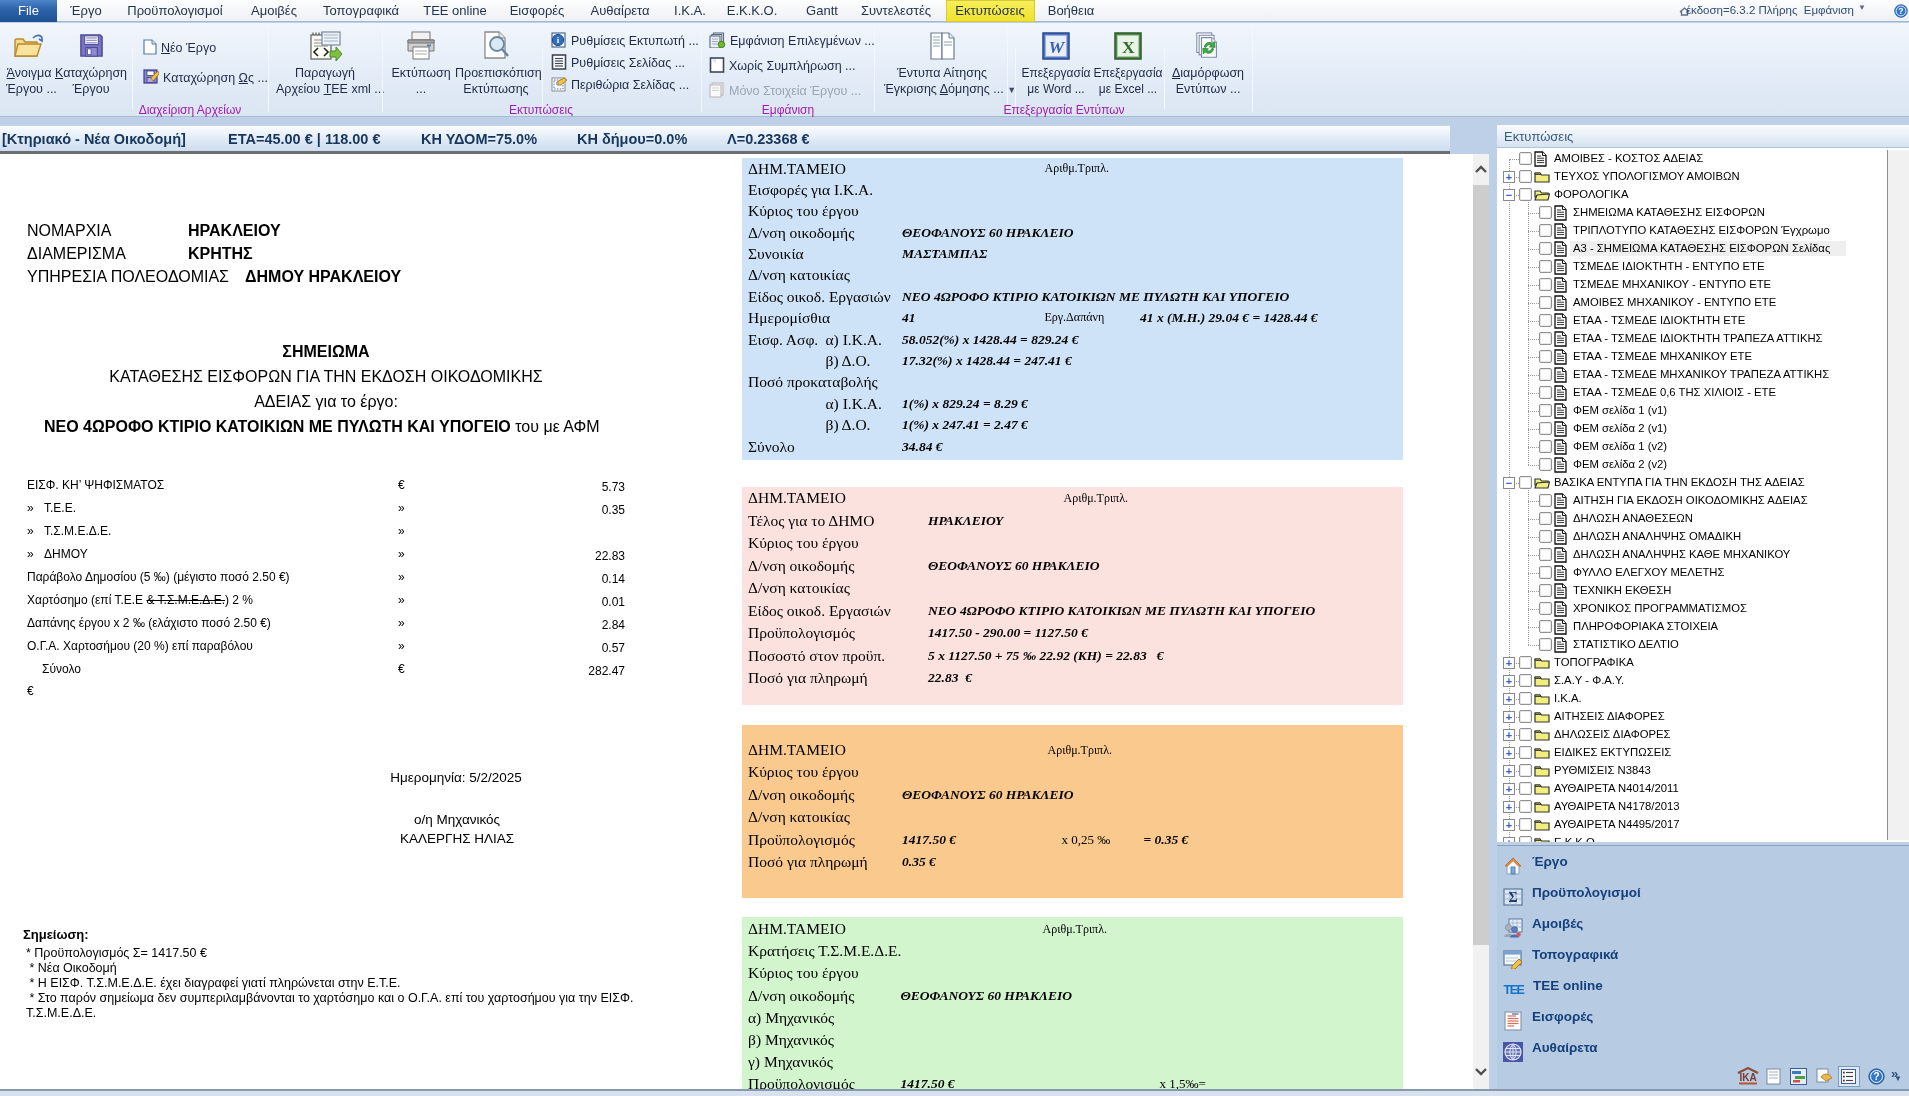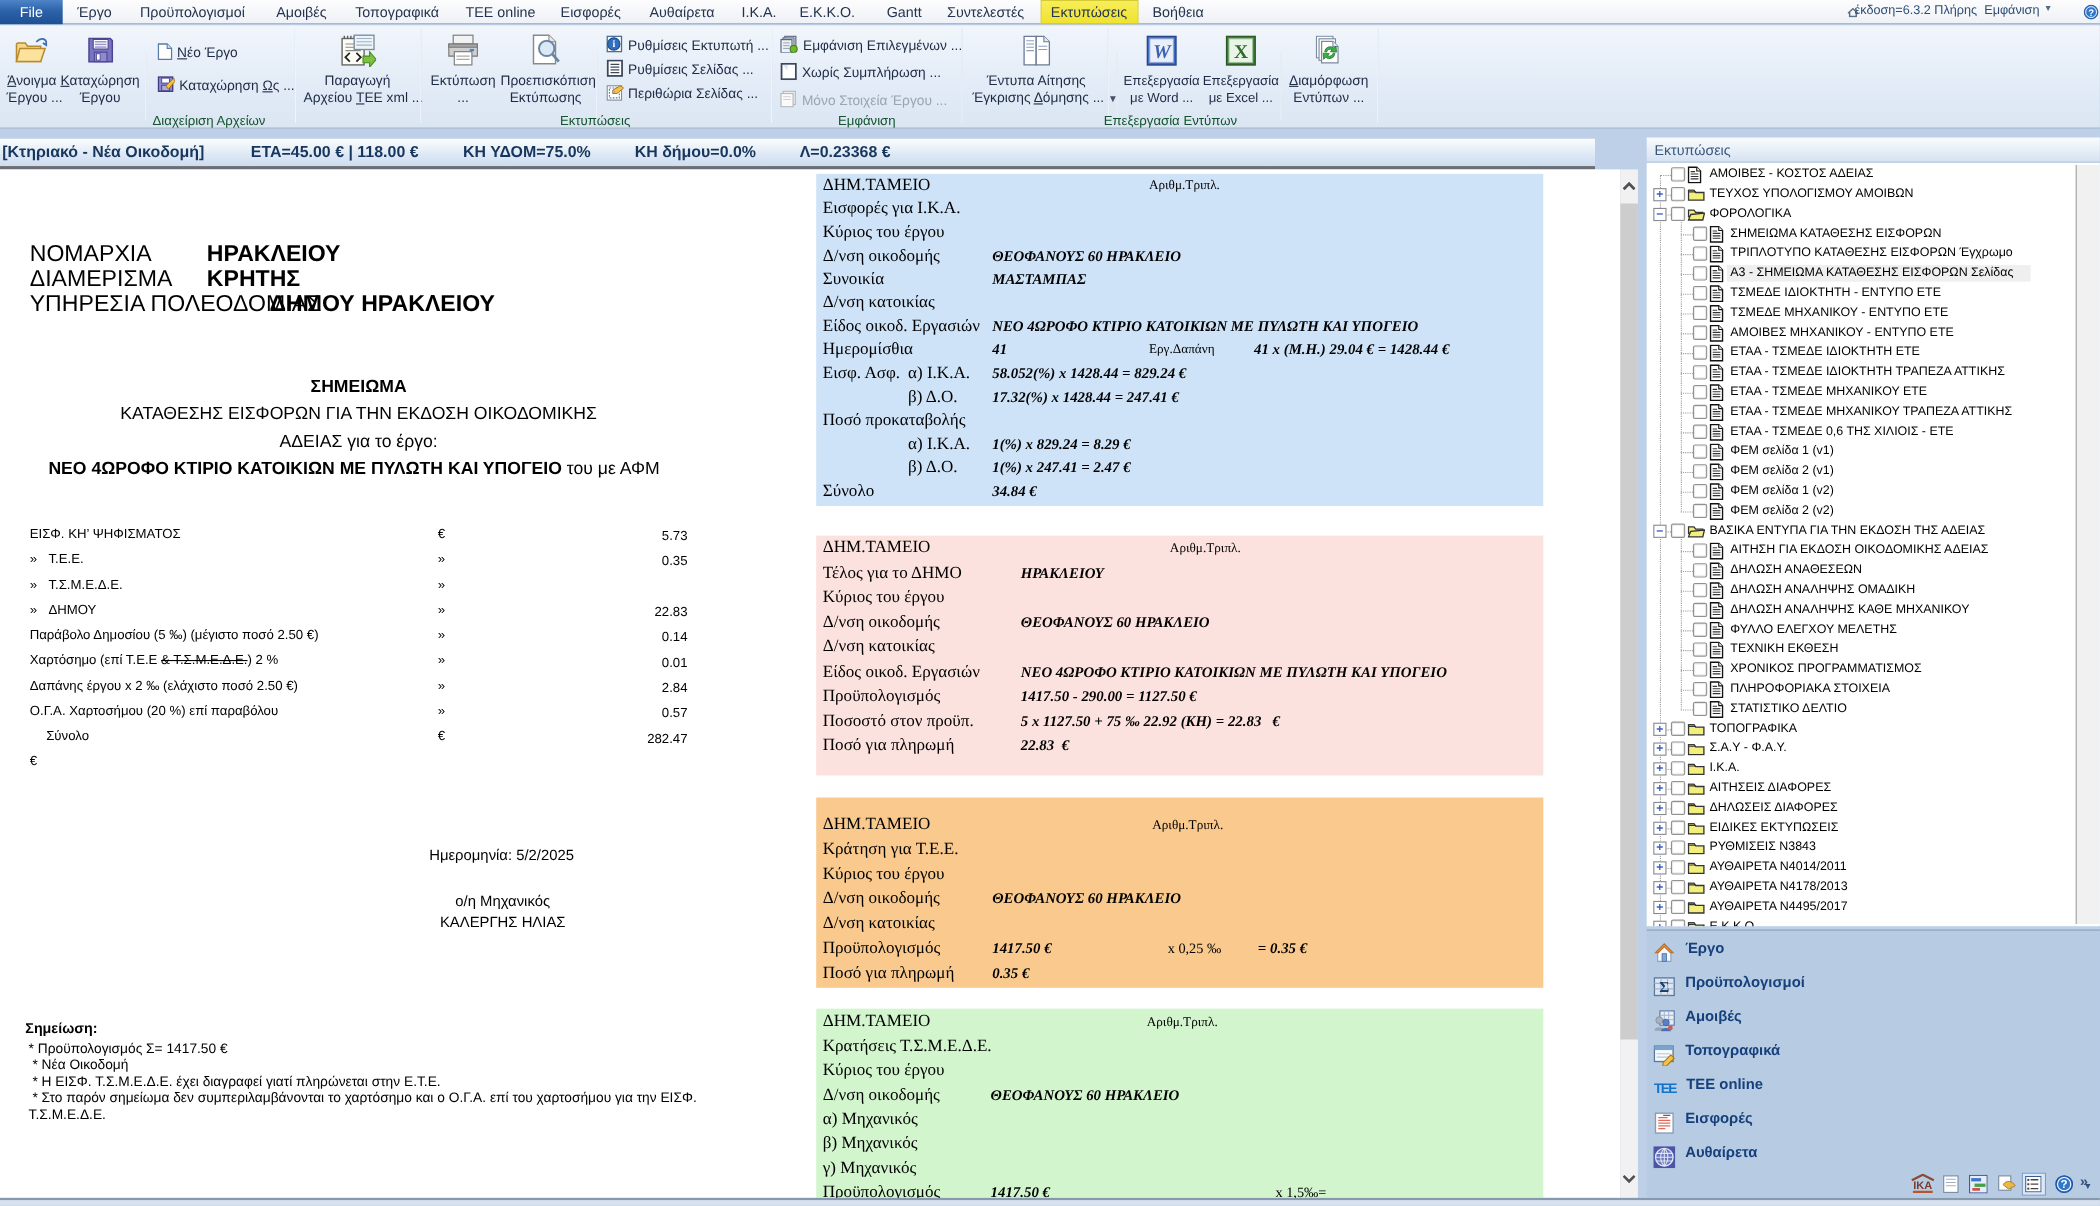--- a/index.html
+++ b/index.html
@@ -10,32 +10,32 @@
   background:linear-gradient(#fdfdfe, #eef1f5); border-bottom:1px solid #a3b8d1; }
 .tab { position:absolute; top:3px; font-size:13px; color:#24344e; transform:translateX(-50%); white-space:nowrap; }
 #filetab { position:absolute; left:0; top:0; width:57px; height:22px;
   background:linear-gradient(#4e85c8, #2c62a9 45%, #1e5093); color:#fff; font-size:13px;
   text-align:center; line-height:21px; }
 #seltab { position:absolute; left:946px; top:0; width:89px; height:22px;
   background:linear-gradient(#f7ee5a, #efe22f); border:1px solid #d6ca35; }
 #ribbon { position:absolute; left:0; top:23px; width:1909px; height:94px;
   background:linear-gradient(#f2f6fc, #e3ecf7 55%, #dbe6f3); border-bottom:1px solid #a9bbd1; }
 .gsep { position:absolute; height:86px; width:1px; background:#c2d0e0; border-right:1px solid #f4f8fc; }
-.glabel { position:absolute; top:103px; font-size:12px; color:#14532d; transform:translateX(-50%); white-space:nowrap; }
+.glabel { position:absolute; top:103px; font-size:12px; color:#a21caf; transform:translateX(-50%); white-space:nowrap; }
 .bigbtn { position:absolute; top:30px; text-align:center; font-size:12.5px; color:#1e2b45; line-height:15.5px; white-space:nowrap; }
 .bigbtn .ia { display:block; height:36px; }
 .smallbtn { position:absolute; font-size:12.5px; color:#1e2b45; white-space:nowrap; }
 .smallbtn svg { vertical-align:-3px; margin-right:4px; }
 .gray { color:#9aa4b2; }
 #statusbar { position:absolute; left:0; top:125px; width:1450px; height:26px;
   background:linear-gradient(#fbfdfe, #dde8f5 60%, #cddcef); border-top:1px solid #c6d6ea; }
 #statusbar span { position:absolute; top:5px; font-size:14.5px; font-weight:bold; color:#17365d; white-space:nowrap; }
 #darkline { position:absolute; left:0; top:151px; width:1450px; height:3px; background:#6b6f74; }
 #doc { position:absolute; left:0; top:154px; width:1473px; height:935px; background:#fff; overflow:hidden; }
-.dt { position:absolute; font-size:21px; color:#000; line-height:17px; white-space:nowrap; }
+.dt { position:absolute; font-size:16px; color:#000; line-height:17px; white-space:nowrap; }
 .fbox { position:absolute; left:742px; width:661px; font-family:"Liberation Serif", serif; font-size:15.5px; color:#000; }
 .sm { font-size:12px; }
 .smx { font-size:13px;text-align:right; }
 .bie { font-weight:bold; font-style:italic; font-size:13.5px; }
 .fr { position:relative; }
 .fr span { position:absolute; white-space:nowrap; }
 #vscroll { position:absolute; left:1473px; top:154px; width:16px; height:935px; background:#f1f1f1; }
 #phead { position:absolute; left:1497px; top:125px; width:412px; height:23px;
   background:linear-gradient(#fafcfe, #d5e2f1); border-bottom:1px solid #b2c4da; }
 #ptree { position:absolute; left:1497px; top:148px; width:412px; height:694px; background:#fff; overflow:hidden; }
@@ -442,23 +442,20 @@
           <span style="left:6px;">Ποσό για πληρωμή</span>
           <span class="bie" style="left:186px;">22.83&nbsp; €</span>
         </div>
 </div>
 <div class="fbox" style="top:571px; height:173px; background:#f9c98e; padding-top:13.5px;">
 <div class="fr" style="height:22.6px; line-height:22.6px;">
           <span style="left:6px;">ΔΗΜ.ΤΑΜΕΙΟ</span>
           <span class="sm" style="left:305.5px;">Αριθμ.Τριπλ.</span>
         </div>
 <div class="fr" style="height:22.6px; line-height:22.6px;">
-          <span style="left:6px;">Κράτηση για Τ.Ε.Ε.</span>
-        </div>
-<div class="fr" style="height:22.6px; line-height:22.6px;">
           <span style="left:6px;">Κύριος του έργου</span>
         </div>
 <div class="fr" style="height:22.6px; line-height:22.6px;">
           <span style="left:6px;">Δ/νση οικοδομής</span>
           <span class="bie" style="left:160px;">ΘΕΟΦΑΝΟΥΣ 60 ΗΡΑΚΛΕΙΟ</span>
         </div>
 <div class="fr" style="height:22.6px; line-height:22.6px;">
           <span style="left:6px;">Δ/νση κατοικίας</span>
         </div>
 <div class="fr" style="height:22.6px; line-height:22.6px;">

